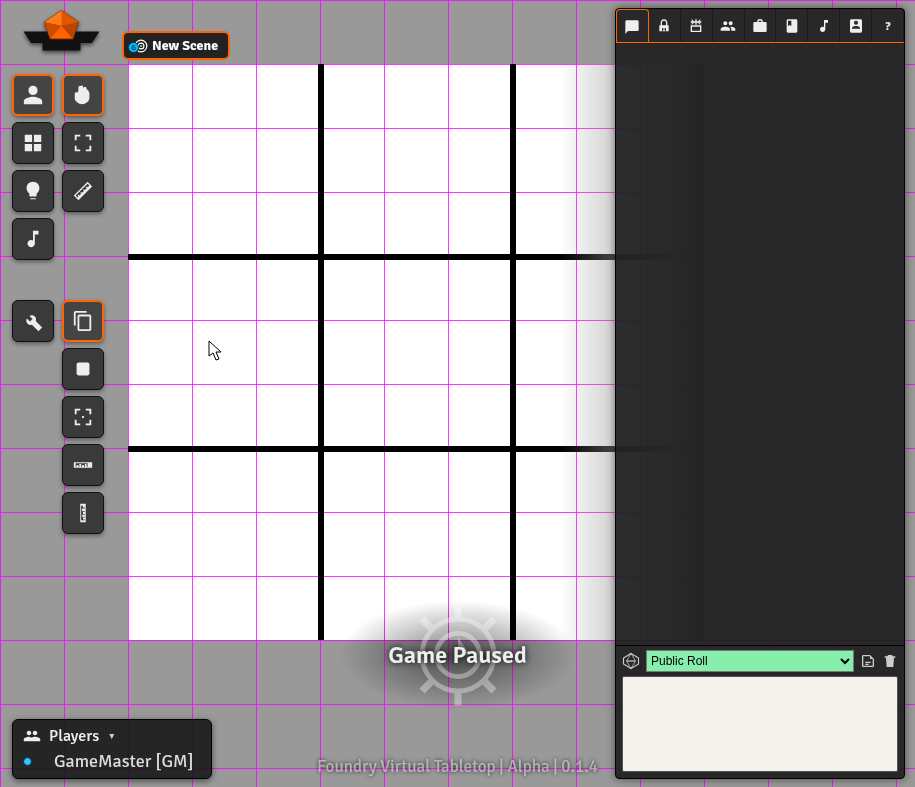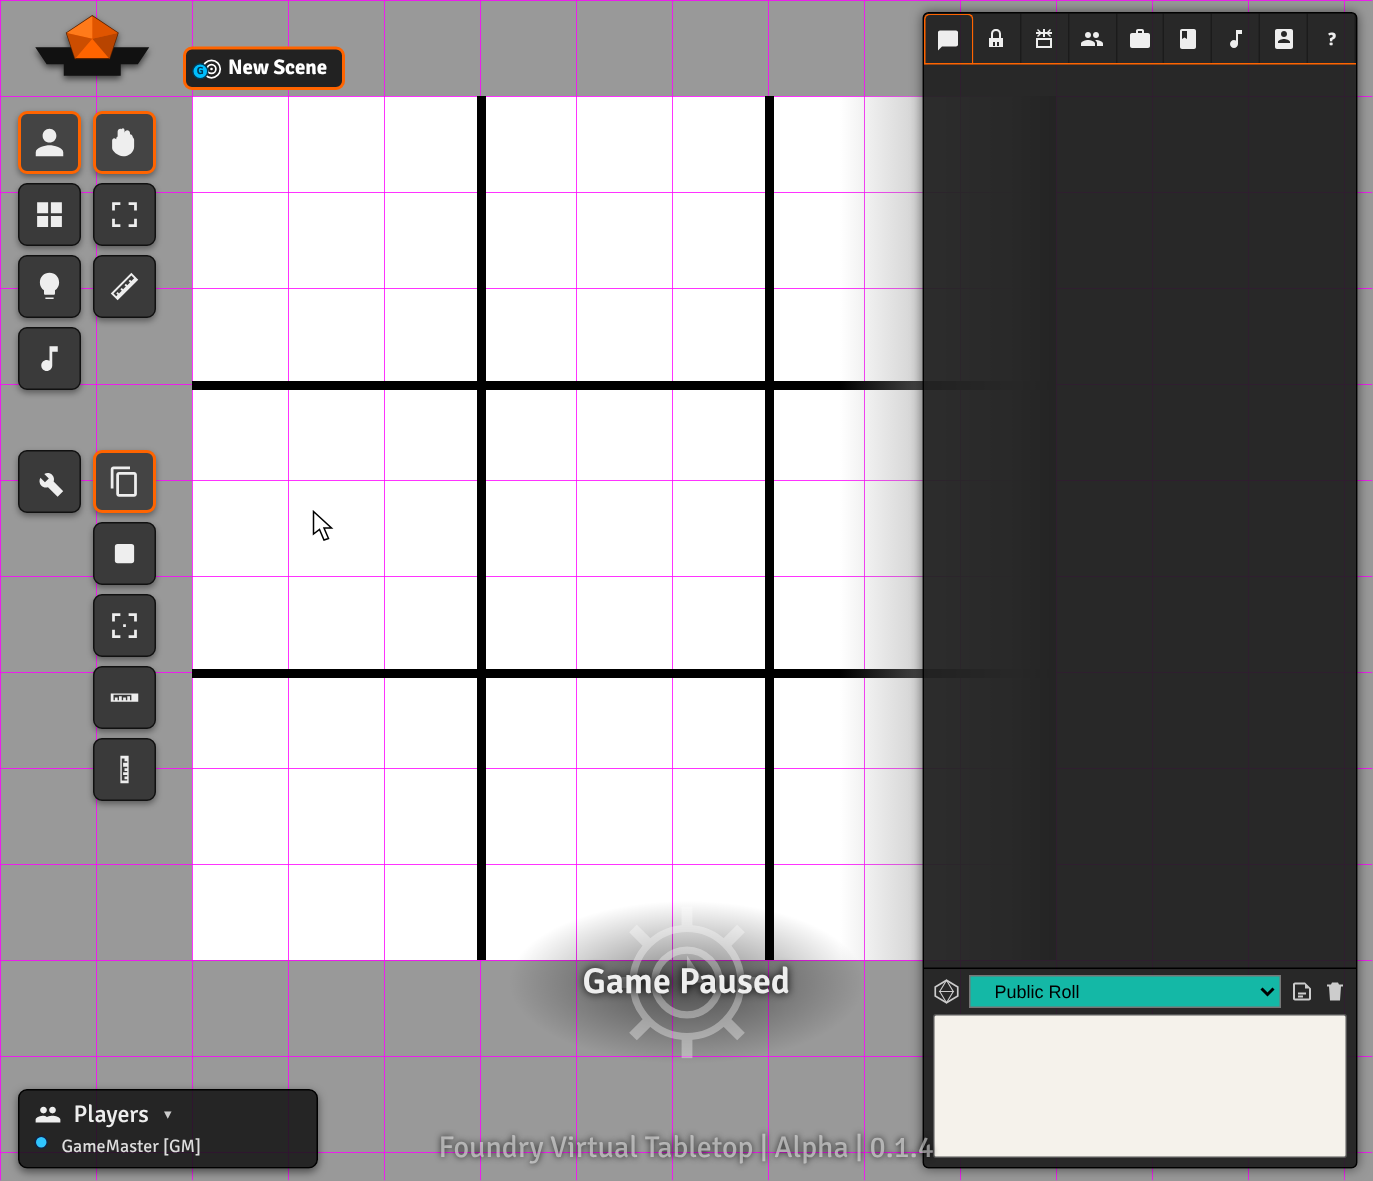--- a/index.html
+++ b/index.html
@@ -126,22 +126,22 @@
   }
   .sidebar-tab svg { width: 16px; height: 16px; fill: #eee; }
   .sidebar-body { flex: 1; }
   .chat-controls {
     padding: 4px 6px;
     display: flex; align-items: center; gap: 6px;
     border-top: 1px solid #000;
   }
   .chat-controls select {
     flex: 1; height: 22px;
-    background: #14b8a6; border: 1px solid #777;
-    font-size: 12px; padding: 0 12px;
+    background: #86efac; border: 1px solid #777;
+    font-size: 12px; padding: 0 0;
   }
   .chat-controls .d20 { width: 18px; height: 18px; }
   .chat-controls .mini { width: 16px; height: 16px; fill: #ccc; cursor:pointer; }
   .chat-input {
     margin: 0 6px 6px 6px;
     height: 96px;
     background: #f5f2eb;
     border: 1px solid #555;
     border-radius: 2px;
   }
@@ -185,31 +185,31 @@
     box-shadow: 0 2px 6px rgba(0,0,0,0.5);
   }
   .players-header {
     display: flex; align-items: center; gap: 8px;
     font-size: 16px; color: #eee; font-weight: 500;
     cursor: pointer;
   }
   .players-header svg { width: 18px; height: 14px; fill: #eee; }
   .caret { font-size: 10px; color: #ccc; margin-left: 2px;}
   .player-line {
-    display: flex; gap: 9px;
-    font-size: 12px; color: #ddd; margin-top: 4px;
+    display: flex; align-items: center; gap: 22px;
+    font-size: 18px; color: #ddd; margin-top: 4px;
   }
   .pdot { width: 9px; height: 9px; border-radius: 50%; background: #30c5ff; border:1px solid #124; }
 
   
   .footer {
     position: absolute;
     bottom: 10px; left: 50%;
     transform: translateX(-50%);
-    font-size: 20px;
+    font-size: 17px;
     color: rgba(240,240,240,0.55);
     text-shadow: 0 0 4px rgba(0,0,0,0.8);
     white-space: nowrap;
   }
 
   
   .cursor {
     position: absolute;
     left: 208px; top: 340px;
     width: 16px; height: 22px;

